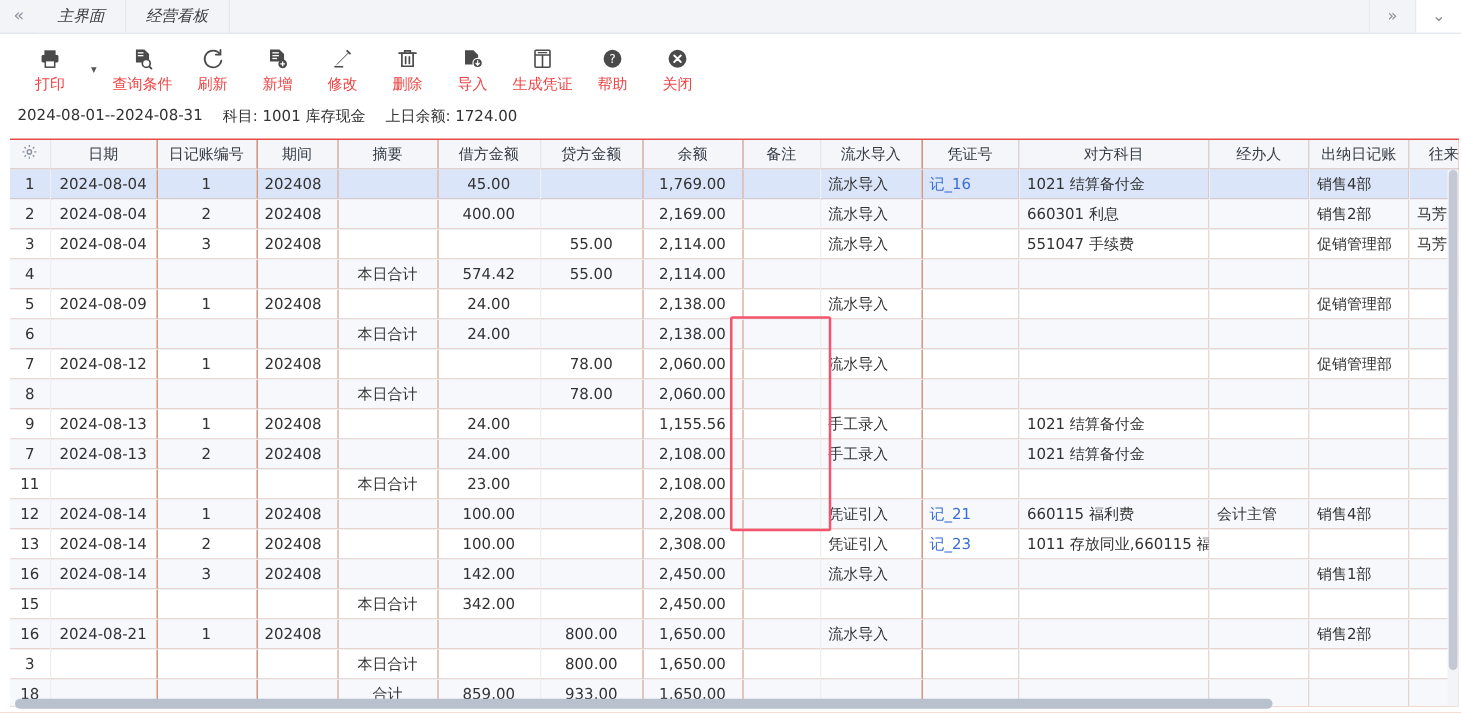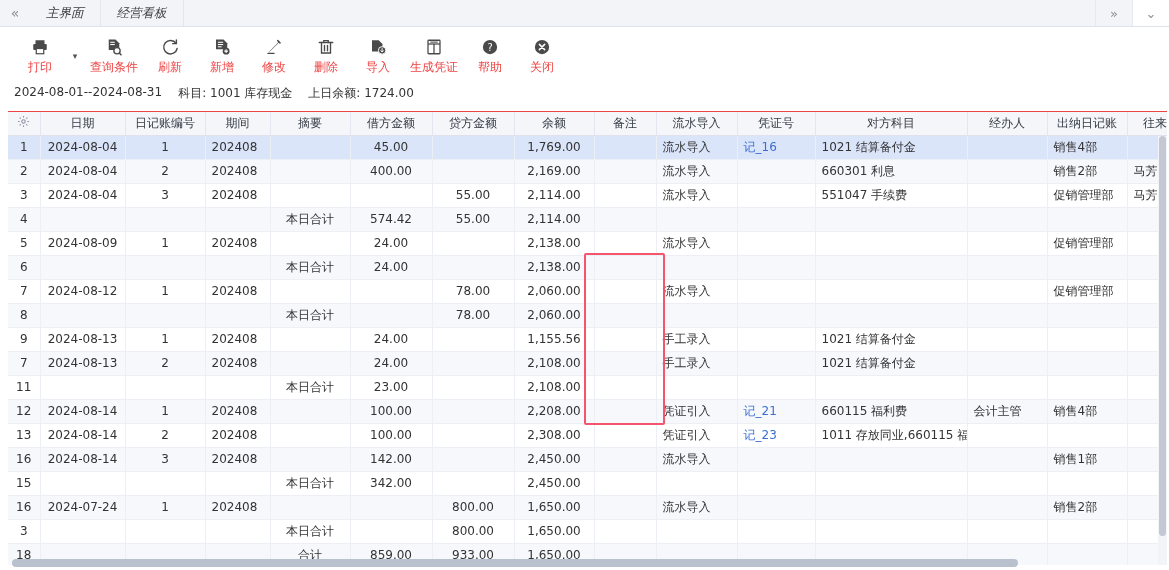--- a/index.html
+++ b/index.html
@@ -634,21 +634,21 @@
             <td class="c-ctr"></td>
             <td class="c-left"></td>
             <td class="c-left"></td>
             <td class="c-left"></td>
             <td class="c-left"></td>
             <td class="c-left"></td>
             <td class="c-left"></td>
           </tr>
           <tr class="r-even">
             <td class="c-idx">16</td>
-            <td class="c-ctr">2024-07-24</td>
+            <td class="c-ctr">2024-08-21</td>
             <td class="c-ctr">1</td>
             <td class="c-left">202408</td>
             <td class="c-ctr"></td>
             <td class="c-num"></td>
             <td class="c-num">800.00</td>
             <td class="c-num">1,650.00</td>
             <td class="c-ctr"></td>
             <td class="c-left">流水导入</td>
             <td class="c-left"></td>
             <td class="c-left"></td>

